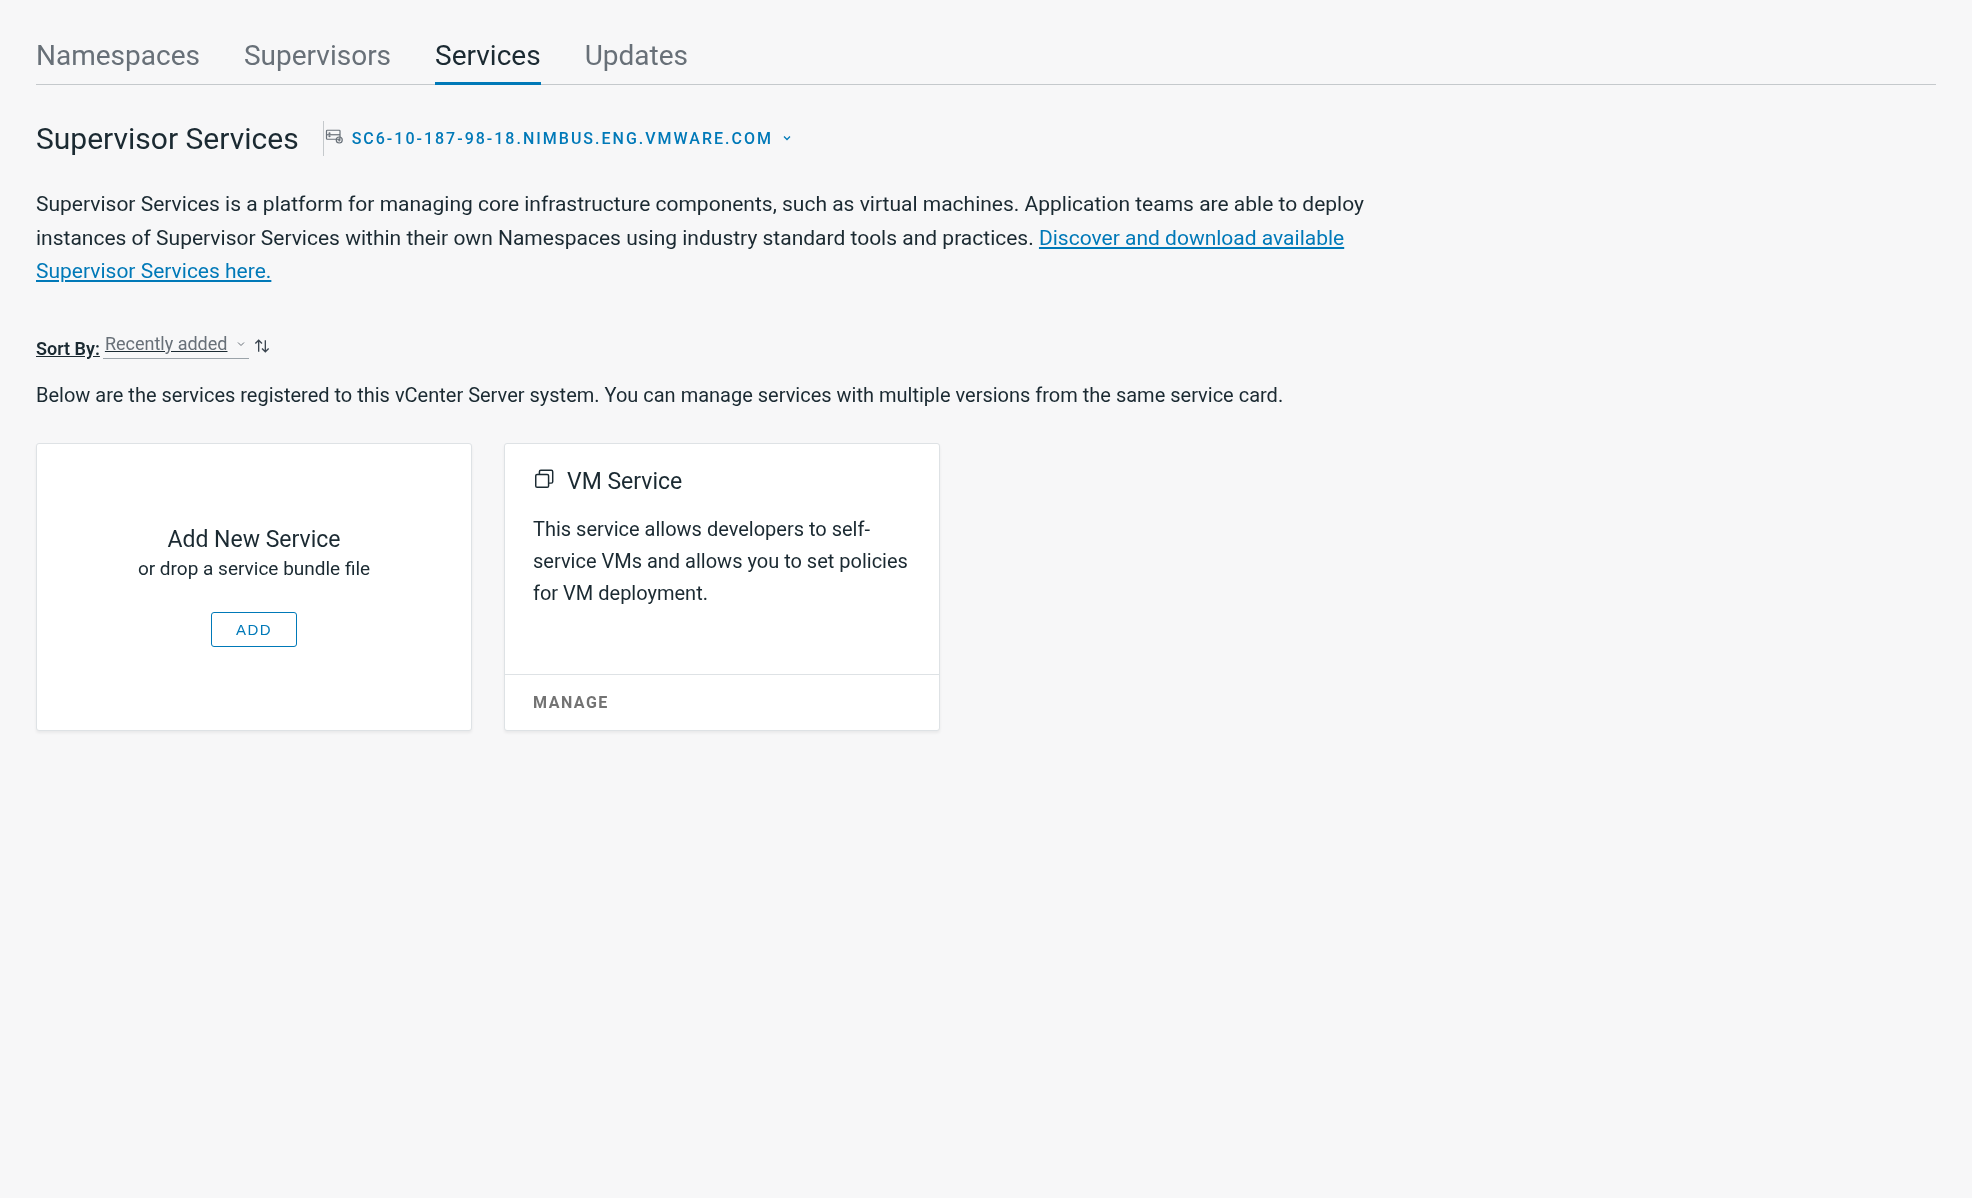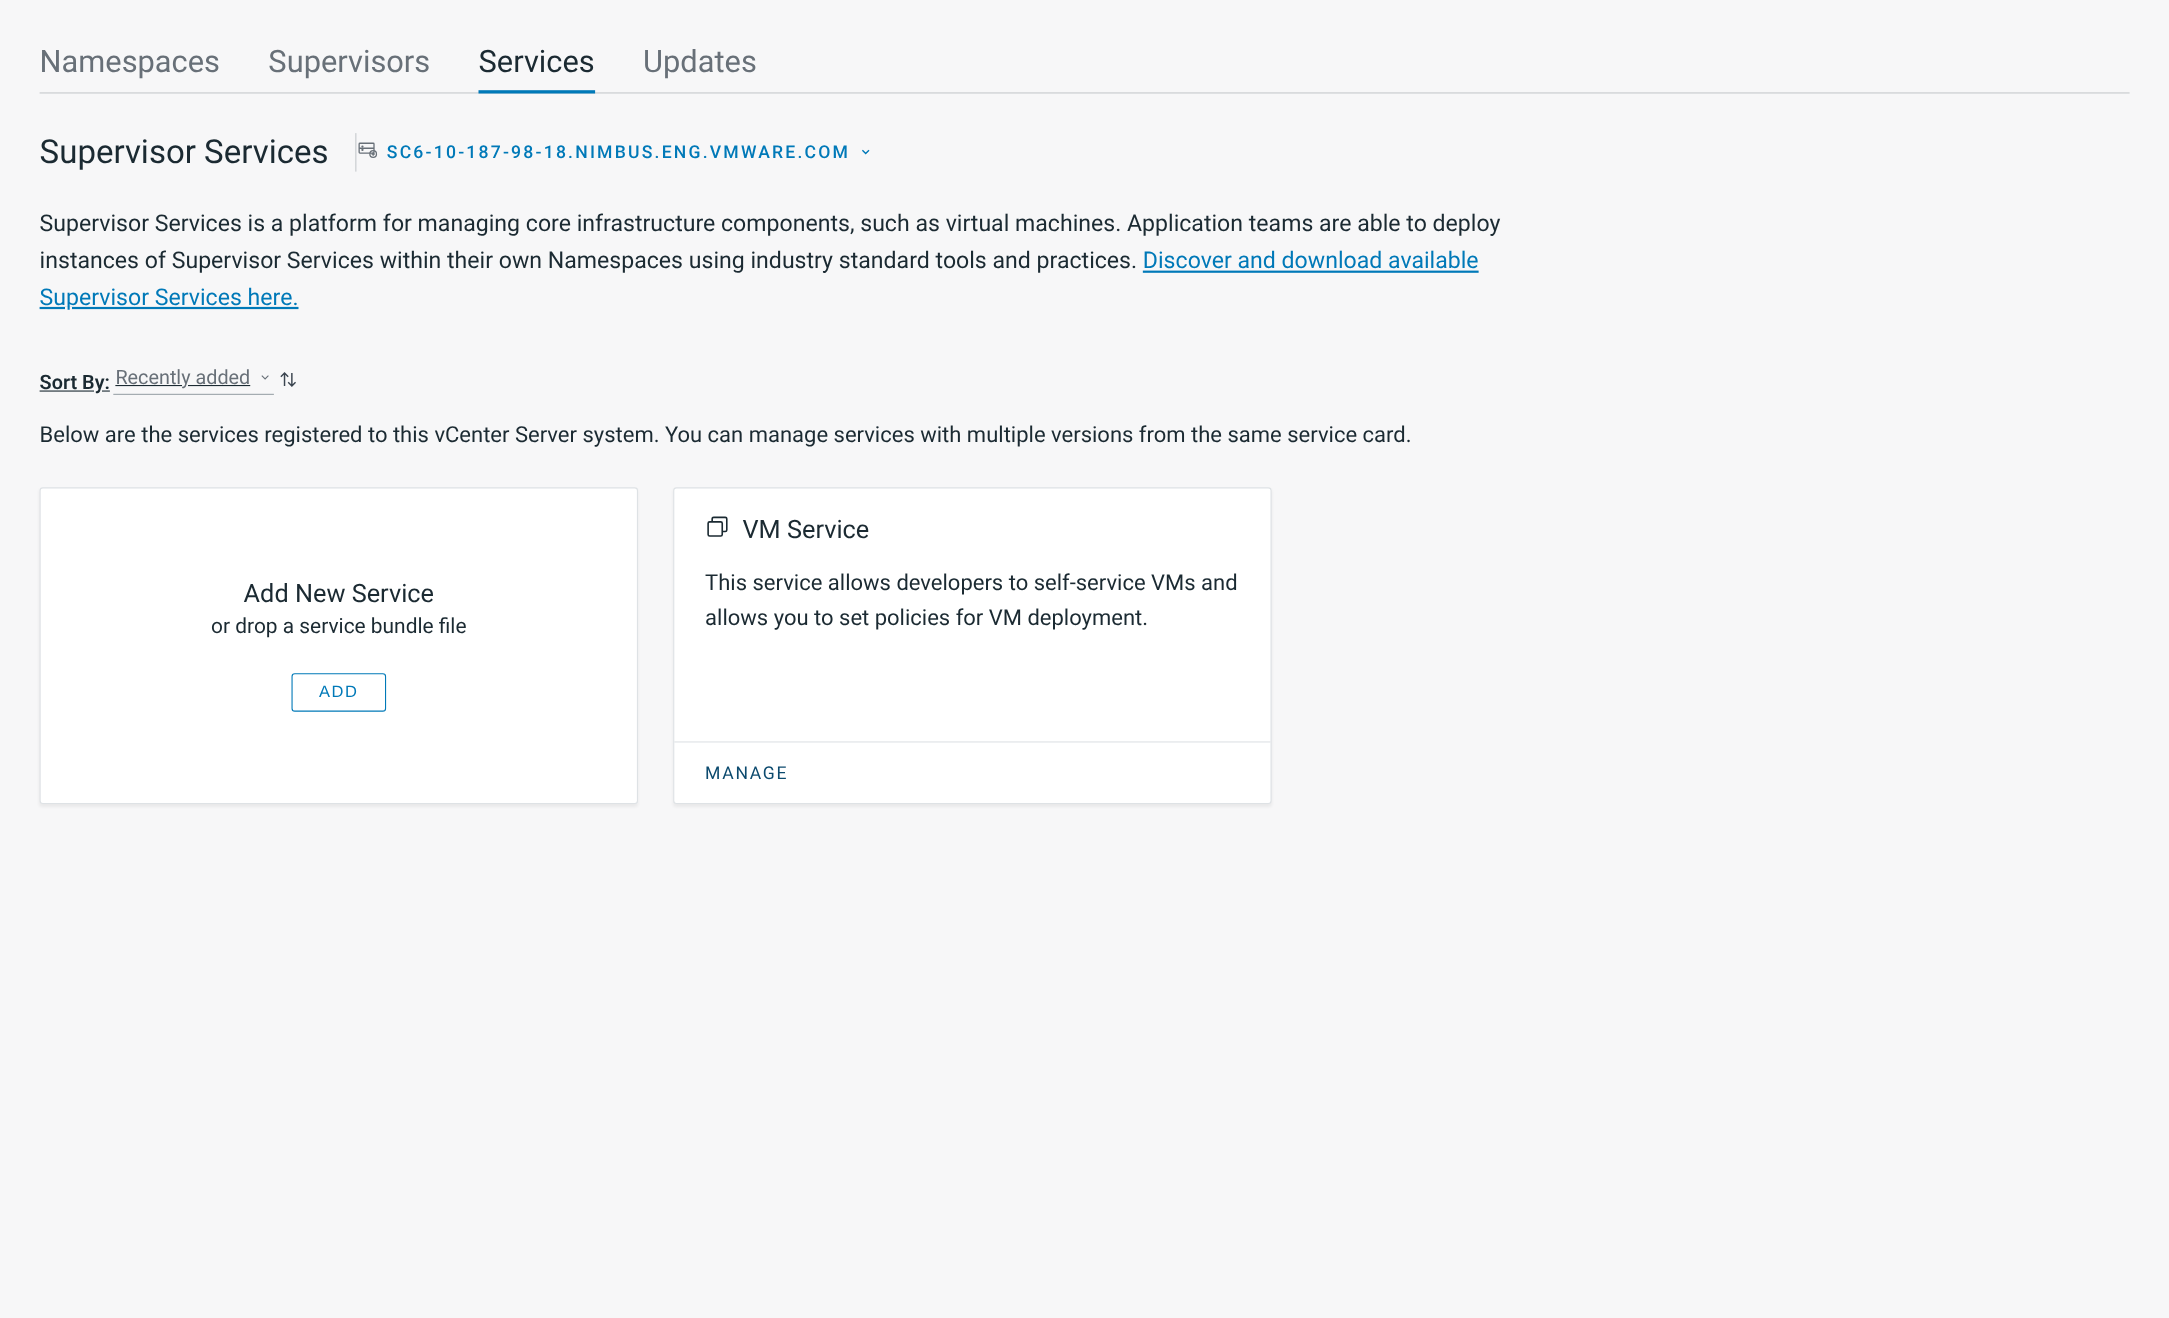--- a/index.html
+++ b/index.html
@@ -116,21 +116,21 @@
     .sub-description {
       font-size: 20px;
       color: #1b2a32;
       margin-bottom: 36px;
     }
     .cards {
       display: flex;
       gap: 32px;
     }
     .card {
-      width: 544px;
+      width: 436px;
       background: #fff;
       border: 1px solid #dee2e5;
       border-radius: 3px;
       box-shadow: 0 2px 3px rgba(0,0,0,0.06);
       display: flex;
       flex-direction: column;
     }
     .card.add-card {
       align-items: center;
       justify-content: center;
@@ -183,23 +183,23 @@
     .service-desc {
       font-size: 20px;
       line-height: 1.6;
       color: #1b2a32;
     }
     .card-footer {
       border-top: 1px solid #dee2e5;
       padding: 18px 28px;
     }
     .manage-link {
-      color: #0c4a6e;
+      color: #737373;
       font-size: 16px;
-      font-weight: 400;
+      font-weight: 700;
       letter-spacing: 1.5px;
       cursor: pointer;
     }
   </style>
 </head>
 <body>
 
 <div class="container">
 
   <div class="tabs">

